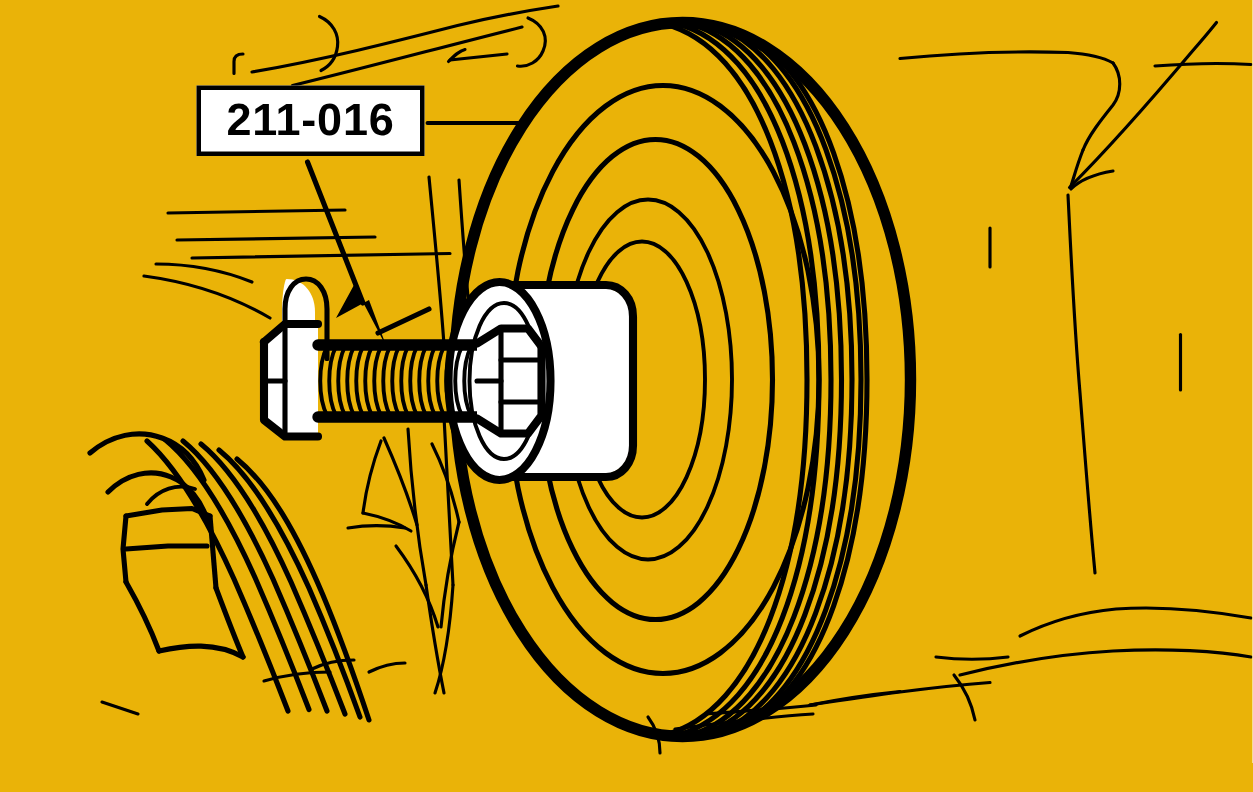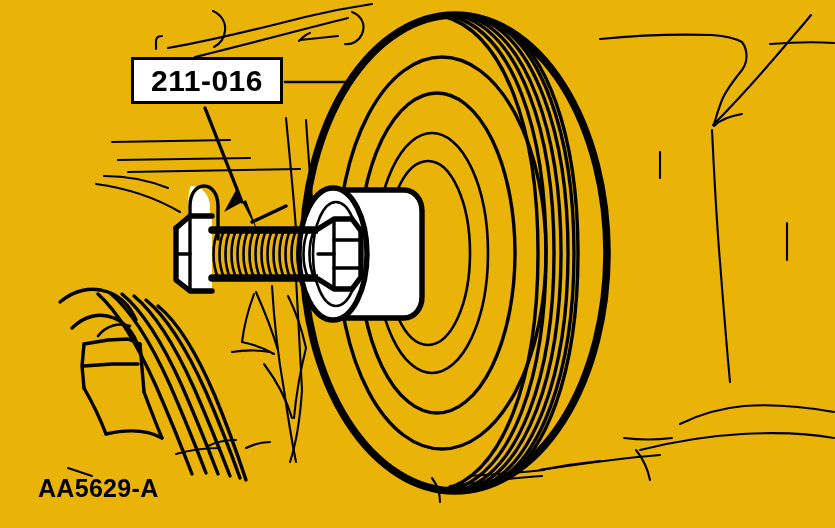--- a/index.html
+++ b/index.html
@@ -258,15 +258,14 @@
       <polygon class="solid-blk" points="236,190 258,232 246,200 224,212"></polygon>
       <path class="ink med" d="M252,222 L286,206"></path>
     </g>
 
   </svg>
 
   <div id="callout-box">
     <span id="callout-text">211-016</span>
   </div>
 
-  <div id="figure-caption">AA5629-A</div>
 
 </div>
 
 </body></html>

